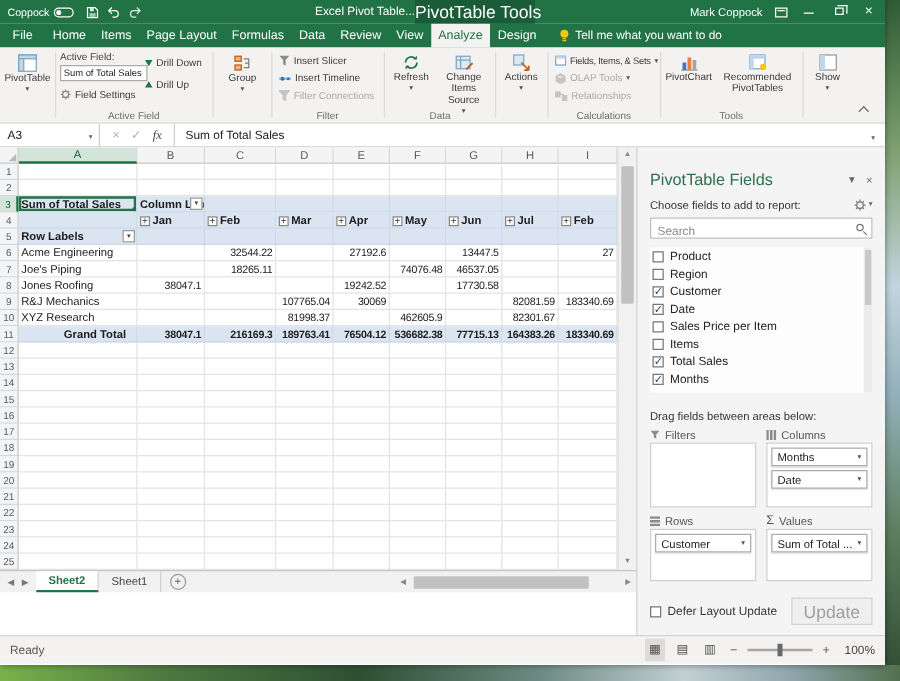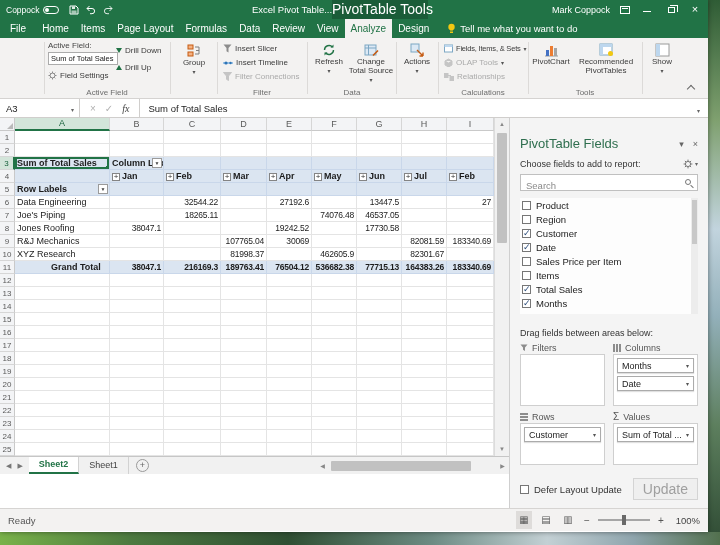--- a/index.html
+++ b/index.html
@@ -219,20 +219,29 @@
             <circle cx="4.5" cy="4" r="3.2" fill="#f2c811"></circle>
             <rect x="3" y="7.5" width="3" height="1" fill="#f2c811"></rect>
             <rect x="3" y="9" width="3" height="1" fill="#f2c811"></rect>
           </svg>
         <span>Tell me what you want to do</span>
       </div>
     </div>
 
     <div class="ribbon">
 
+      <div class="bigbtn" style="left:2px;width:40px">
+        <svg width="16" height="15" viewBox="0 0 16 15">
+            <rect x="1" y="1" width="14" height="13" fill="#fff" stroke="#7da7c4"></rect>
+            <rect x="1" y="1" width="4" height="13" fill="#bdd7ee" stroke="#7da7c4"></rect>
+            <rect x="1" y="1" width="14" height="3" fill="#bdd7ee" stroke="#7da7c4"></rect>
+          </svg>
+        <span>PivotTable</span>
+        <span class="chev">▾</span>
+      </div>
       <div class="gsep" style="left:44px"></div>
 
       <div class="rgroup" style="left:46px;width:122px">
         <div class="af-caption">Active Field:</div>
         <div class="af-box">Sum of Total Sales</div>
         <div class="smallbtn af-settings">
           <svg width="9" height="9" viewBox="0 0 9 9">
               <circle cx="4.5" cy="4.5" r="2.4" fill="none" stroke="#8a8a8a"></circle>
               <path d="M4.5 0.5 v1.5 M4.5 7 v1.5 M0.5 4.5 h1.5 M7 4.5 h1.5 M1.7 1.7 l1 1 M6.3 6.3 l1 1 M7.3 1.7 l-1 1 M2.7 6.3 l-1 1" stroke="#8a8a8a"></path>
             </svg>
@@ -298,21 +307,21 @@
             </svg>
           <span>Refresh</span>
           <span class="chev">▾</span>
         </div>
         <div class="bigbtn" style="left:38px;width:46px">
           <svg width="15" height="14" viewBox="0 0 15 14">
               <rect x="1" y="2" width="11" height="10" fill="#dce9f5" stroke="#7da7c4"></rect>
               <path d="M1 5 h11 M4.5 2 v10" stroke="#7da7c4"></path>
               <path d="M9 12.5 l5-5" stroke="#c55a11" stroke-width="1.6"></path>
             </svg>
-          <span class="two-line">Change Total Source</span>
+          <span class="two-line">Change Items Source</span>
           <span class="chev">▾</span>
         </div>
         <div class="glabel">Data</div>
       </div>
       <div class="gsep" style="left:396px"></div>
 
       <div class="bigbtn" style="left:398px;width:38px">
         <svg width="15" height="14" viewBox="0 0 15 14">
             <rect x="1" y="1" width="8" height="8" fill="#dce9f5" stroke="#7da7c4"></rect>
             <path d="M7 7 l6 6 M13 13 v-3.5 M13 13 h-3.5" stroke="#c55a11" stroke-width="1.4" fill="none"></path>
@@ -471,21 +480,21 @@
             <div class="gcell shade" style="width: 57px;"></div>
             <div class="gcell shade" style="width: 46px;"></div>
             <div class="gcell shade" style="width: 45px;"></div>
             <div class="gcell shade" style="width: 45px;"></div>
             <div class="gcell shade" style="width: 45px;"></div>
             <div class="gcell shade" style="width: 45px;"></div>
             <div class="gcell shade" style="width: 47px;"></div>
           </div>
           <div class="grow">
             <div class="grh">6</div>
-            <div class="gcell" style="width: 95px;"><span class="ctext">Data Engineering</span></div>
+            <div class="gcell" style="width: 95px;"><span class="ctext">Acme Engineering</span></div>
             <div class="gcell" style="width: 54px;"></div>
             <div class="gcell num" style="width: 57px;"><span class="ctext">32544.22</span></div>
             <div class="gcell" style="width: 46px;"></div>
             <div class="gcell num" style="width: 45px;"><span class="ctext">27192.6</span></div>
             <div class="gcell" style="width: 45px;"></div>
             <div class="gcell num" style="width: 45px;"><span class="ctext">13447.5</span></div>
             <div class="gcell" style="width: 45px;"></div>
             <div class="gcell num" style="width: 47px;"><span class="ctext">27</span></div>
           </div>
           <div class="grow">

